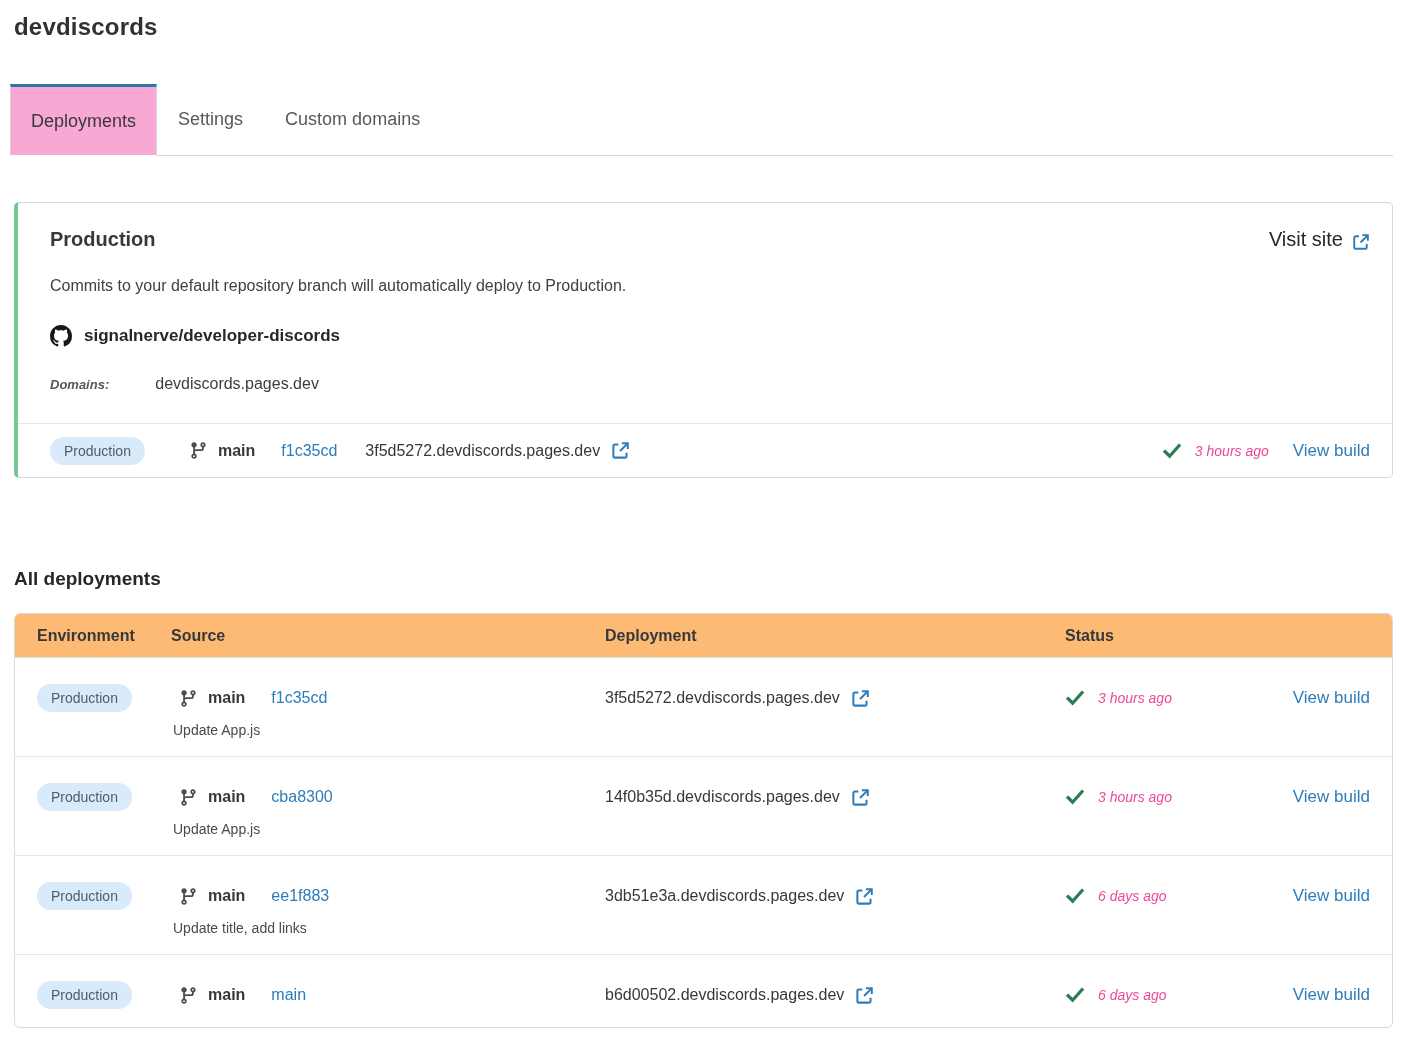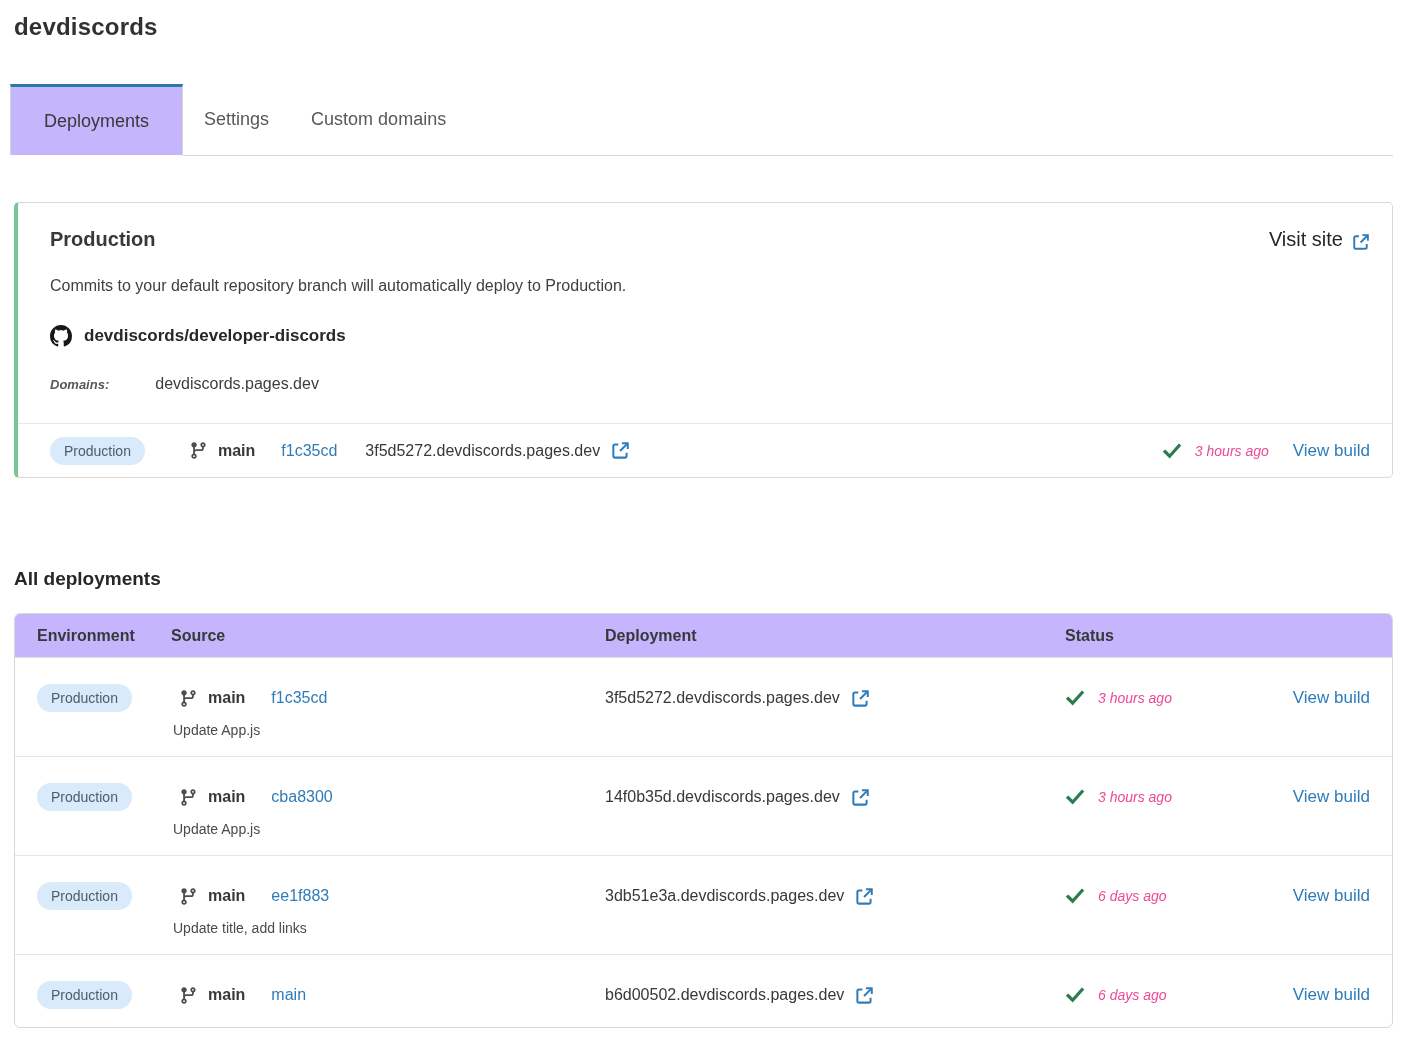--- a/index.html
+++ b/index.html
@@ -13,23 +13,23 @@
   }
   .content { width:1379px; }
 
   
   .page-title { font-size:24px; font-weight:700; color:#313131; letter-spacing:.2px; }
 
   
   .tabbar { display:flex; align-items:stretch; margin-top:43px; border-bottom:1px solid #d5d5d5; height:72px; }
   .tab { display:flex; align-items:center; font-size:18px; color:#56595c; padding:0 21px; cursor:pointer; }
   .tab.active {
-    background:#c4b5fd; color:#36393a;
+    background:#f9a8d4; color:#36393a;
     border:1px solid #d5d5d5; border-top:3px solid #2878a8; border-bottom:1px solid #fff;
-    margin-bottom:-1px; padding:0 33px; margin-left:-4px;
+    margin-bottom:-1px; padding:0 20px; margin-left:-4px;
   }
 
   
   .prod-card {
     margin-top:46px;
     border:1px solid #d9d9d9; border-left:4px solid #78c697;
     border-radius:5px;
   }
   .prod-card-body { padding:25px 22px 30px 32px; }
   .prod-head { display:flex; justify-content:space-between; align-items:flex-start; }
@@ -68,21 +68,21 @@
   a.view-build { font-size:17px; color:#2e7cb9; text-decoration:none; margin-left:24px; cursor:pointer; white-space:nowrap; }
 
   
   .all-title { margin-top:90px; font-size:19px; font-weight:700; color:#24282b; }
   .table {
     margin-top:23px;
     border:1px solid #d9d9d9; border-radius:6px; overflow:hidden;
   }
   .thead {
     display:grid; grid-template-columns:134px 434px 460px 219px 1fr;
-    background:#c4b5fd; border-bottom:1px solid #e0e0e0;
+    background:#fdba74; border-bottom:1px solid #e0e0e0;
     padding:0 22px; height:44px; align-items:center;
   }
   .th { font-size:16px; font-weight:600; color:#36393a; }
   .trow {
     display:grid; grid-template-columns:134px 434px 460px 219px 1fr;
     padding:26px 22px 18px 22px; align-items:start;
   }
   .trow + .trow { border-top:1px solid #e5e5e5; }
   .cell-line { display:flex; align-items:center; height:28px; }
   .trow .branch-icon { margin-left:8px; }
@@ -141,21 +141,21 @@
           </span>
         </a>
       </div>
       <p class="prod-desc">Commits to your default repository branch will automatically deploy to Production.</p>
       <a class="repo-line">
         <span style="display:inline-flex">
           <svg width="22" height="22" viewBox="0 0 16 16">
               <use href="#i-github"></use>
             </svg>
         </span>
-        <span>devdiscords/developer-discords</span>
+        <span>signalnerve/developer-discords</span>
       </a>
       <div class="domains-line">
         <span class="domains-label">Domains:</span>
         <span class="domains-value">devdiscords.pages.dev</span>
       </div>
     </div>
     <div class="prod-row">
       <span class="badge">Production</span>
       <span class="branch-icon">
         <svg width="19" height="19" viewBox="0 0 16 16">

